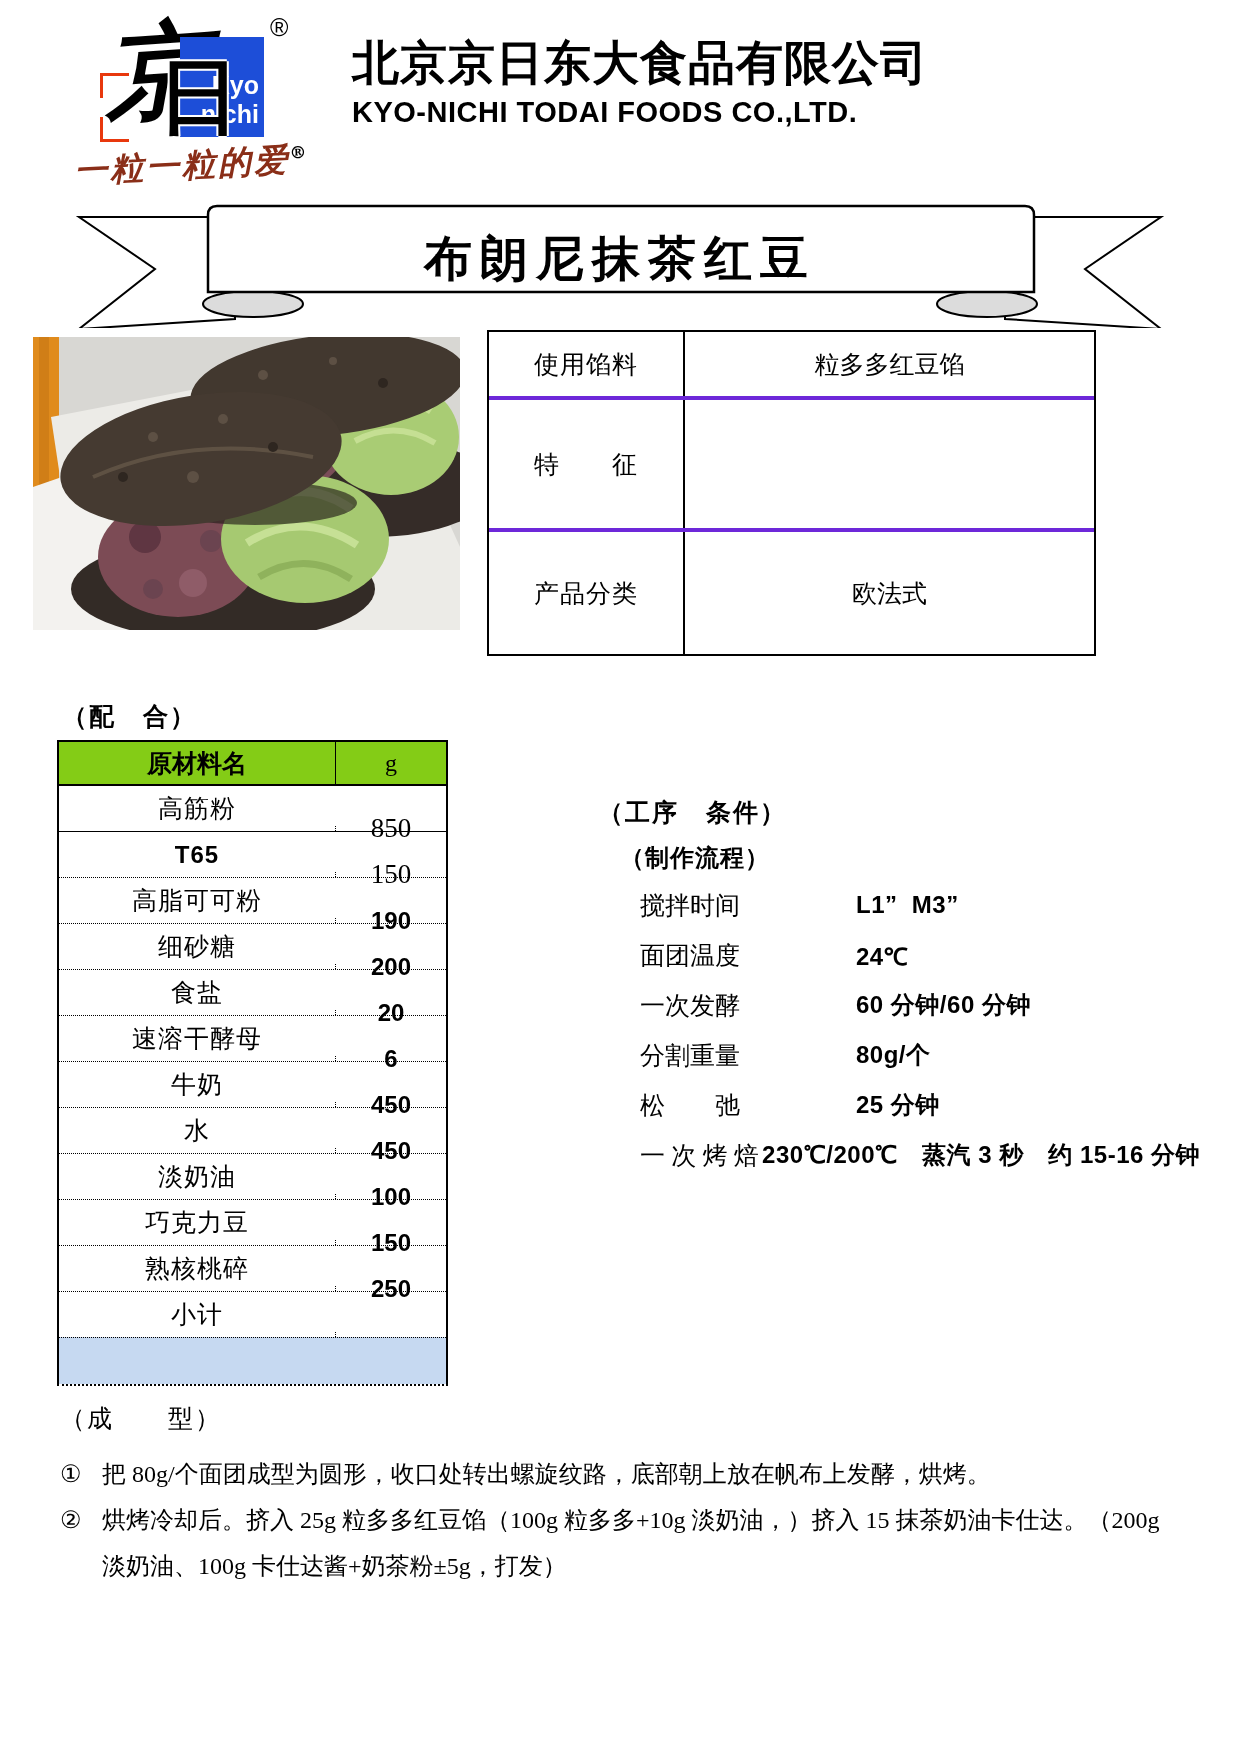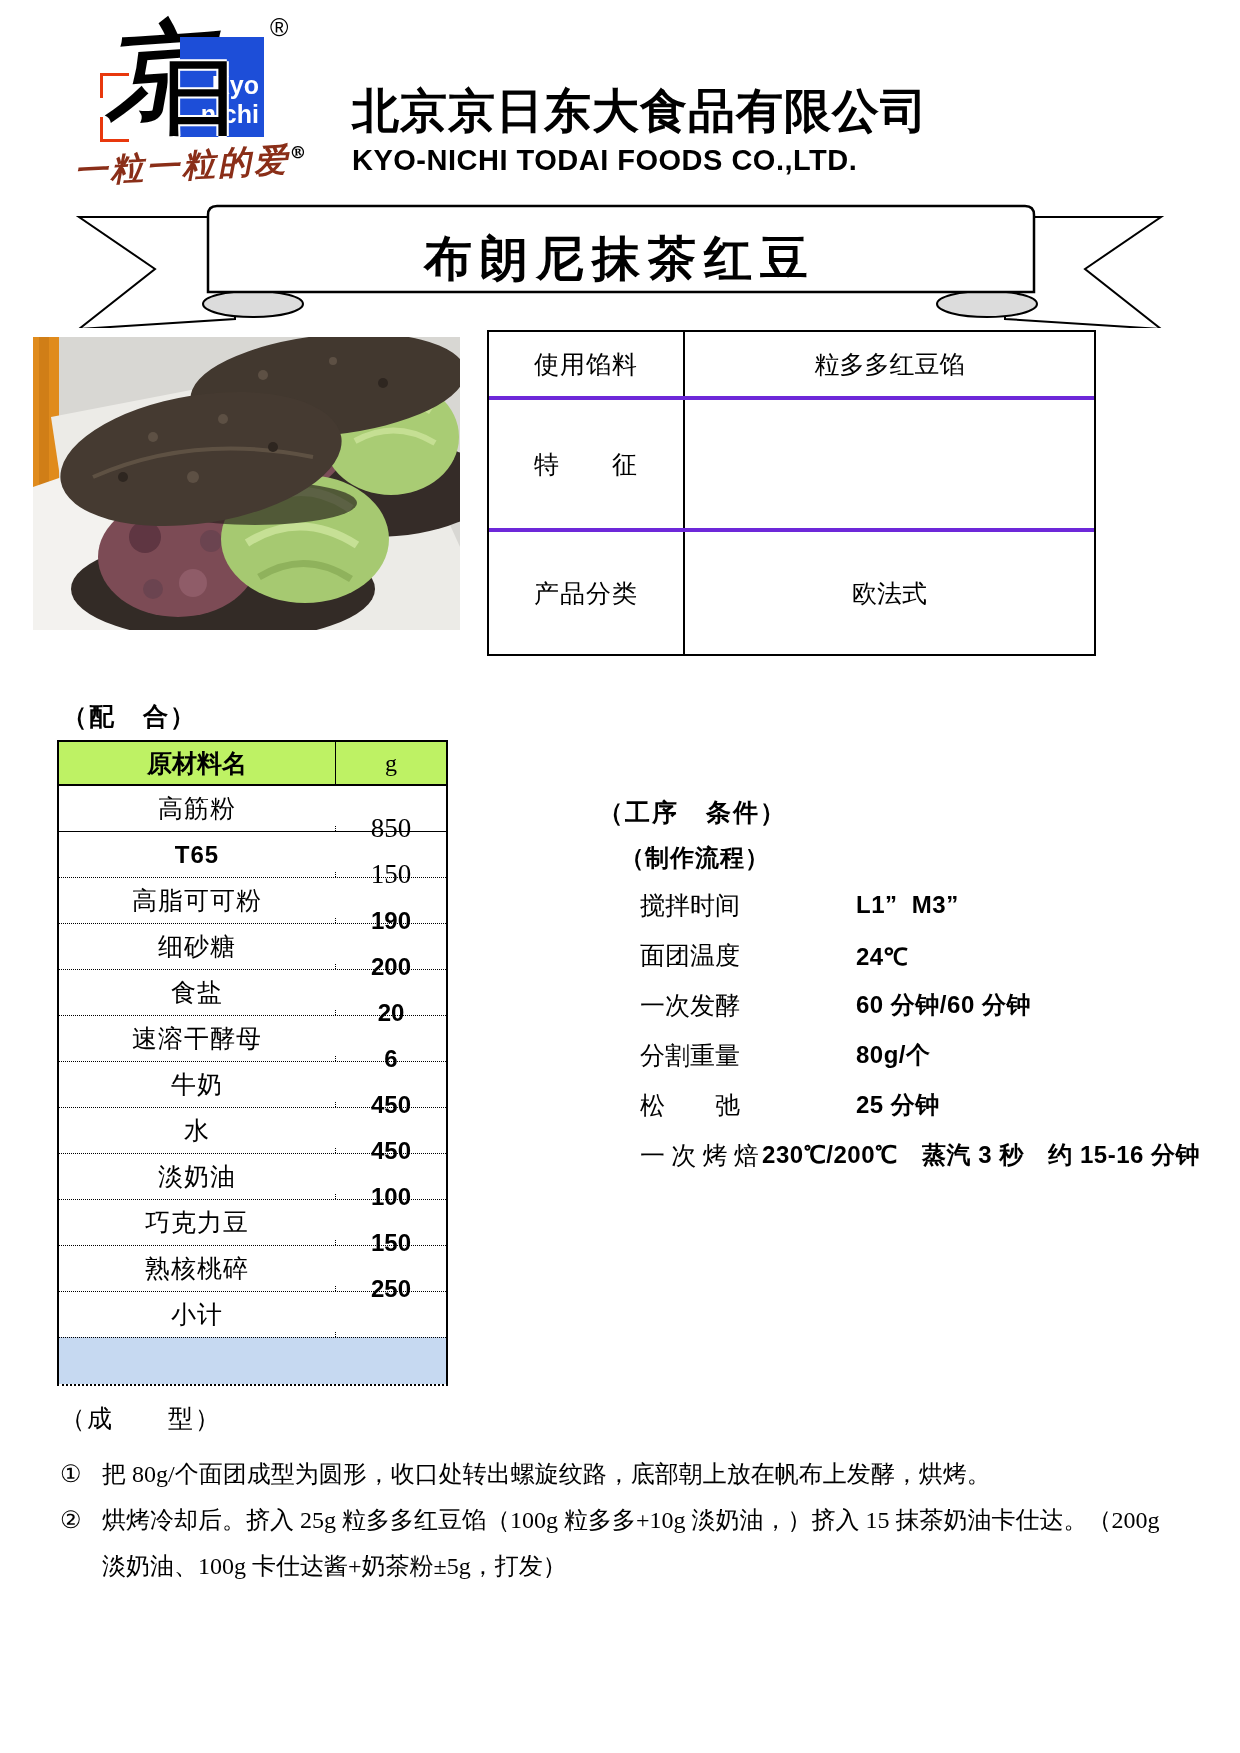--- a/index.html
+++ b/index.html
@@ -20,21 +20,21 @@
   .logo-ri{position:absolute;left:88px;top:28px;font-family:"DejaVu Serif",serif;font-weight:bold;
            font-size:82px;color:#000;
            text-shadow:-2px 0 0 #fff,2px 0 0 #fff,0 -2px 0 #fff,0 2px 0 #fff;}
   .logo-reg1{position:absolute;left:200px;top:-2px;font-size:25px;}
   .slogan{position:absolute;left:4px;top:128px;font-family:"DejaVu Serif",serif;
           font-style:italic;font-weight:bold;font-size:33px;color:#8a2e18;
           letter-spacing:3px;transform:rotate(-3deg);white-space:nowrap;}
   .slogan sup{font-size:17px;color:#000;font-style:normal;}
 
   
-  #company-header{left:352px;top:32px;width:640px;margin-top:48px;}
+  #company-header{left:352px;top:32px;width:640px;}
   .company-cn{font-size:47px;font-weight:900;letter-spacing:1px;white-space:nowrap;}
   .company-en{font-size:29px;font-weight:800;letter-spacing:0.5px;margin-top:1px;white-space:nowrap;}
 
   
   #ribbon{left:75px;top:203px;width:1090px;height:125px;}
   #ribbon svg{position:absolute;left:0;top:0;}
   .ribbon-title{position:absolute;left:128px;top:24px;width:834px;text-align:center;
                 font-family:"Liberation Serif",serif;font-weight:bold;font-size:48px;
                 letter-spacing:8px;}
 
@@ -49,21 +49,21 @@
   .info-label{width:194px;border-right:2px solid #000;display:flex;align-items:center;
               justify-content:center;letter-spacing:1px;}
   .info-value{flex:1;display:flex;align-items:center;justify-content:center;}
   .info-row:nth-child(1){height:64px;}
   .info-row:nth-child(2){height:128px;}
   .info-row:nth-child(3){height:122px;}
 
   
   #recipe-heading{left:62px;top:700px;font-size:25px;font-weight:bold;letter-spacing:2px;}
   #recipe-table{left:57px;top:740px;width:387px;border:2px solid #000;border-bottom:2px dotted #000;}
-  .r-head{display:flex;height:42px;background:#bef264;border-bottom:2px solid #000;}
+  .r-head{display:flex;height:42px;background:#84cc16;border-bottom:2px solid #000;}
   .r-head .cell-name{width:276px;display:flex;align-items:center;justify-content:center;
                      font-weight:bold;font-size:25px;}
   .r-head .cell-g{flex:1;border-left:1px solid #000;display:flex;align-items:center;
                   justify-content:center;font-family:"Liberation Serif",serif;font-size:24px;}
   .r-row{display:flex;height:45px;}
   .r-row + .r-row{border-top:1px dotted #000;}
   .r-rows .r-row:nth-child(2){border-top:1px solid #000;}
   .r-row .cell-name{width:276px;display:flex;align-items:center;justify-content:center;
                     font-family:"Liberation Serif",serif;font-size:25px;letter-spacing:1px;}
   .r-row .cell-g{flex:1;border-left:1px dotted #000;display:flex;align-items:center;

